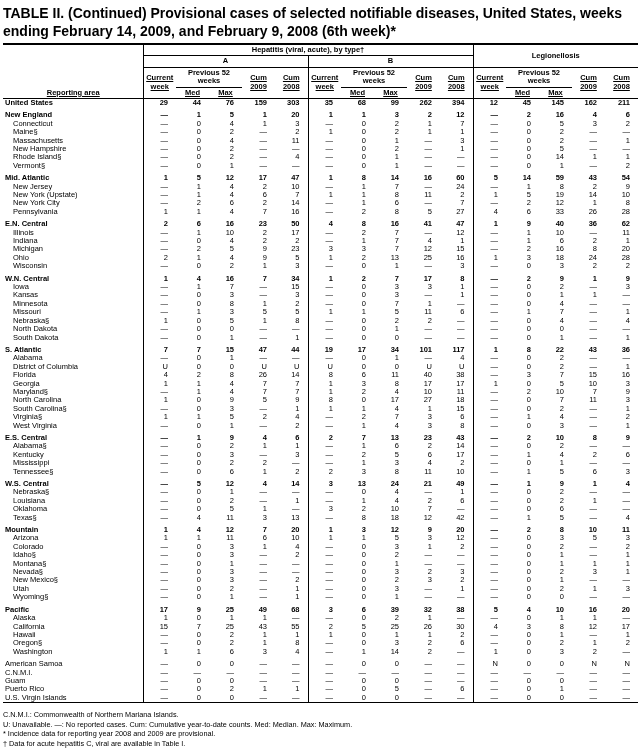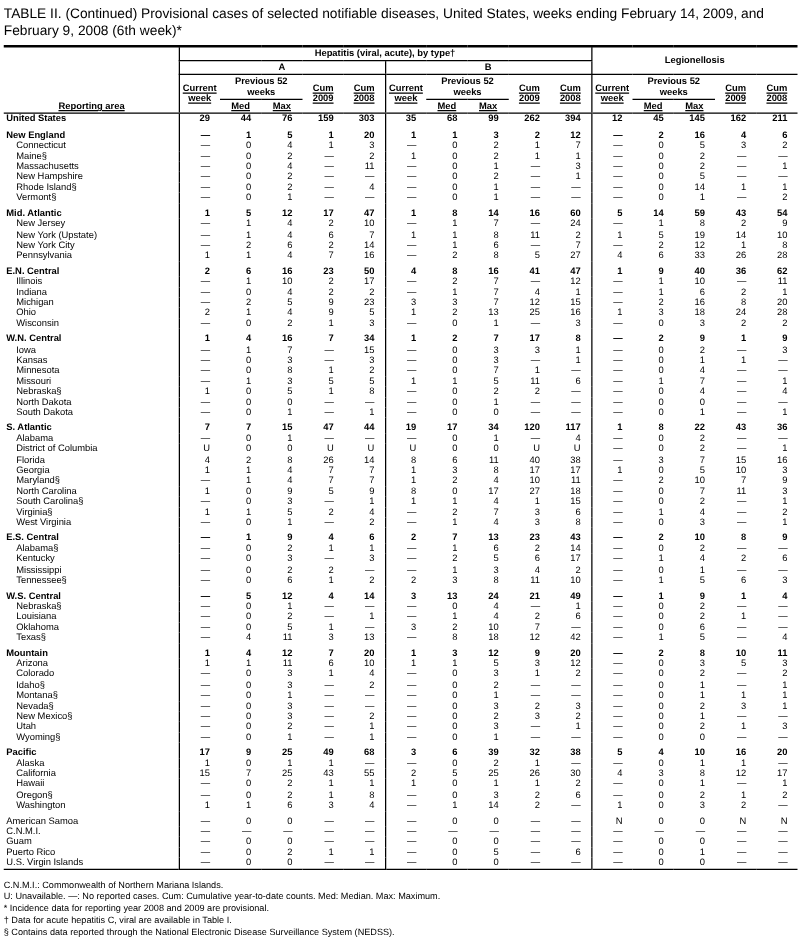--- a/index.html
+++ b/index.html
@@ -1,19 +1,19 @@
 <!DOCTYPE html>
 <html><head>
 <meta charset="utf-8">
 <style>
   * { margin:0; padding:0; box-sizing:border-box; }
   html, body { background:#fff; }
   body { font-family:"Liberation Sans", sans-serif; color:#000; width:641px; }
   .page { width:641px; height:750px; padding:5px 3px 0 3px; overflow:hidden; background:#fff; }
-  .title { font-size:11px; font-weight:normal; line-height:1.25; margin-bottom:3px; }
+  .title { font-size:14px; font-weight:bold; line-height:1.25; margin-bottom:3px; }
   table.tbl { border-collapse:collapse; width:100%; table-layout:fixed;
               border-top:2px solid #000; border-bottom:1px solid #000; }
   col.c-area { width:140px; }
   thead th { font-size:7.5px; font-weight:bold; text-align:center; vertical-align:middle;
              padding:1px 1px; line-height:1.12; }
   th.area-h { text-align:center; vertical-align:bottom; padding-left:2px; }
   .rule-b { border-bottom:1px solid #000; }
   .hb { border-bottom:1px solid #000;text-decoration:underline; }
   .gs { border-left:1px solid #000; }
   tbody td { font-size:7.5px; line-height:8.4px; padding:0 2px; white-space:nowrap; overflow:hidden; }
@@ -559,21 +559,21 @@
         <tr class="gap">
           <td class="area bold">S. Atlantic</td>
           <td class="num gs bold">7</td>
           <td class="num bold">7</td>
           <td class="num bold">15</td>
           <td class="num bold">47</td>
           <td class="num bold">44</td>
           <td class="num gs bold">19</td>
           <td class="num bold">17</td>
           <td class="num bold">34</td>
-          <td class="num bold">120</td>
+          <td class="num bold">101</td>
           <td class="num bold">117</td>
           <td class="num gs bold">1</td>
           <td class="num bold">8</td>
           <td class="num bold">22</td>
           <td class="num bold">43</td>
           <td class="num bold">36</td>
         </tr>
         <tr>
           <td class="area ind">Alabama</td>
           <td class="num gs">—</td>

